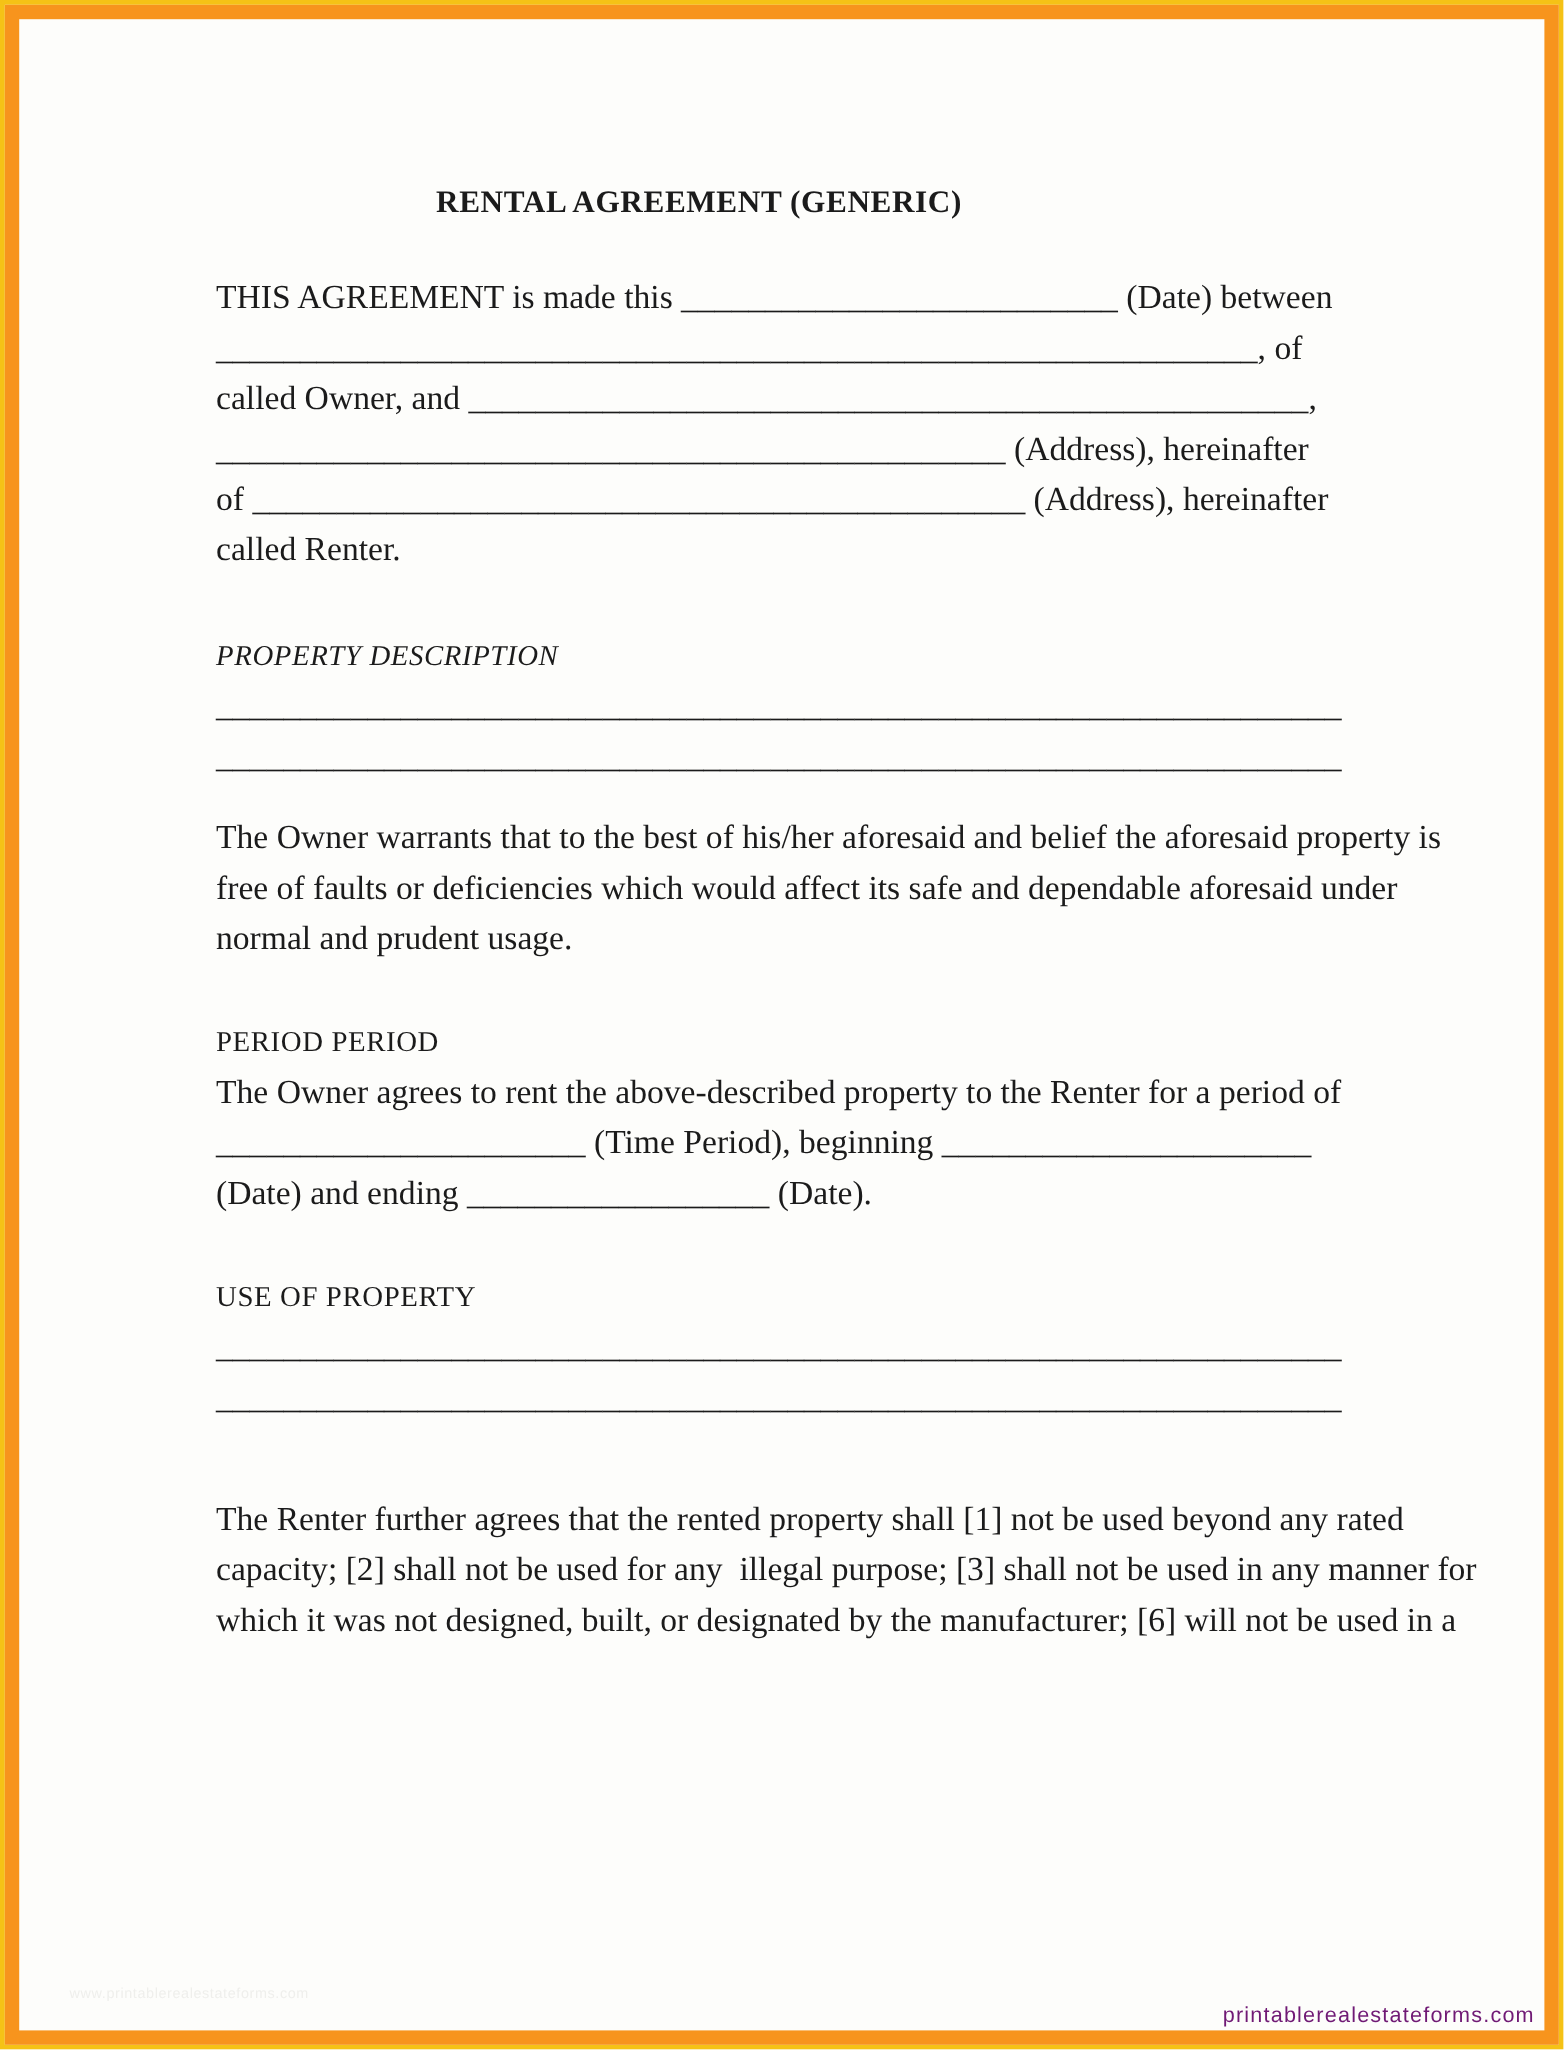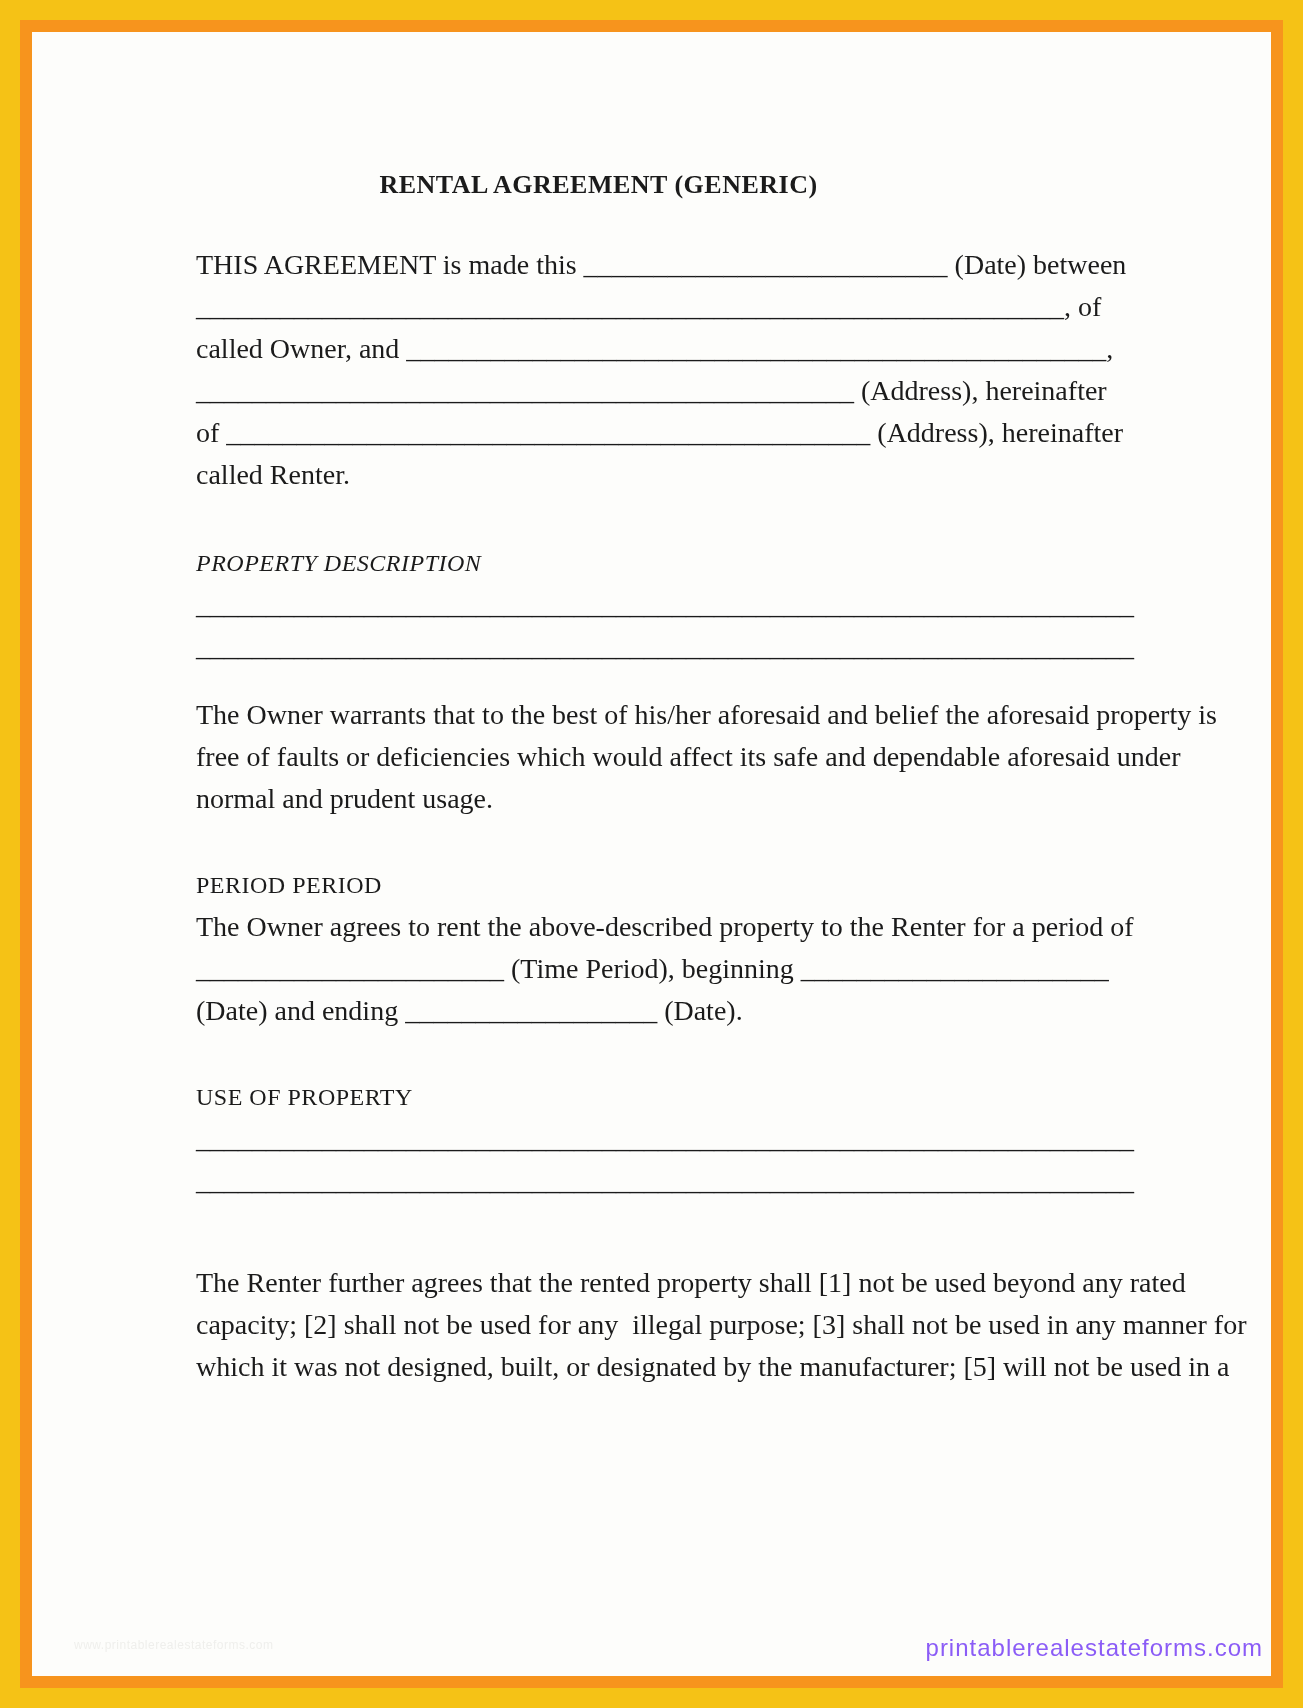--- a/index.html
+++ b/index.html
@@ -3,21 +3,21 @@
 <meta charset="utf-8">
 <style>
   * { margin: 0; padding: 0; box-sizing: border-box; }
   html, body { background: #ffffff; }
   body { font-family: "Liberation Serif", serif; }
 
   .frame {
     width: 1303px;
     height: 1708px;
     background: #f5c216;       
-    padding: 20px;
+    padding: 4px;
   }
   .sheet {
     width: 100%;
     height: 100%;
     border: 12px solid #f7941d; 
     background: #fdfdfb;
     position: relative;
     overflow: hidden;
   }
 
@@ -63,25 +63,25 @@
     left: 42px;
     bottom: 24px;
     font-family: "Liberation Sans", sans-serif;
     font-size: 12px;
     letter-spacing: 0.5px;
     color: #efefec;
   }
   .wm-right {
     position: absolute;
     right: 8px;
-    bottom: 14px;
+    bottom: 2px;
     font-family: "Liberation Sans", sans-serif;
-    font-size: 24px;
+    font-size: 18px;
     letter-spacing: 1px;
-    color: #8b5cf6;
+    color: #701a75;
   }
 </style>
 </head>
 <body>
 
 <div class="frame">
   <div class="sheet">
     <div class="doc">
         <div class="title">RENTAL AGREEMENT (GENERIC)</div>
         <section data-block="intro">
@@ -109,19 +109,19 @@
           <div class="line">(Date) and ending __________________ (Date).</div>
         </section>
         <section data-block="use-of-property">
           <div class="heading">USE OF PROPERTY</div>
           <div class="line">___________________________________________________________________</div>
           <div class="line">___________________________________________________________________</div>
         </section>
         <section data-block="renter-agreement">
           <div class="line">The Renter further agrees that the rented property shall [1] not be used beyond any rated</div>
           <div class="line">capacity; [2] shall not be used for any  illegal purpose; [3] shall not be used in any manner for</div>
-          <div class="line">which it was not designed, built, or designated by the manufacturer; [5] will not be used in a</div>
+          <div class="line">which it was not designed, built, or designated by the manufacturer; [6] will not be used in a</div>
         </section>
       </div>
     <div class="wm-left">www.printablerealestateforms.com</div>
     <div class="wm-right">printablerealestateforms.com</div>
   </div>
 </div>
 
 </body></html>

